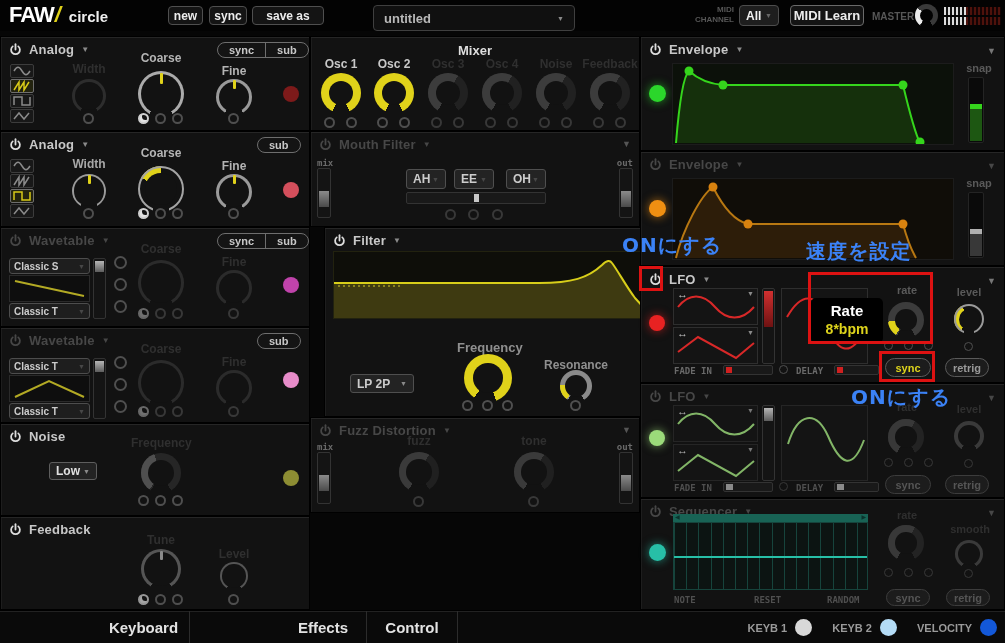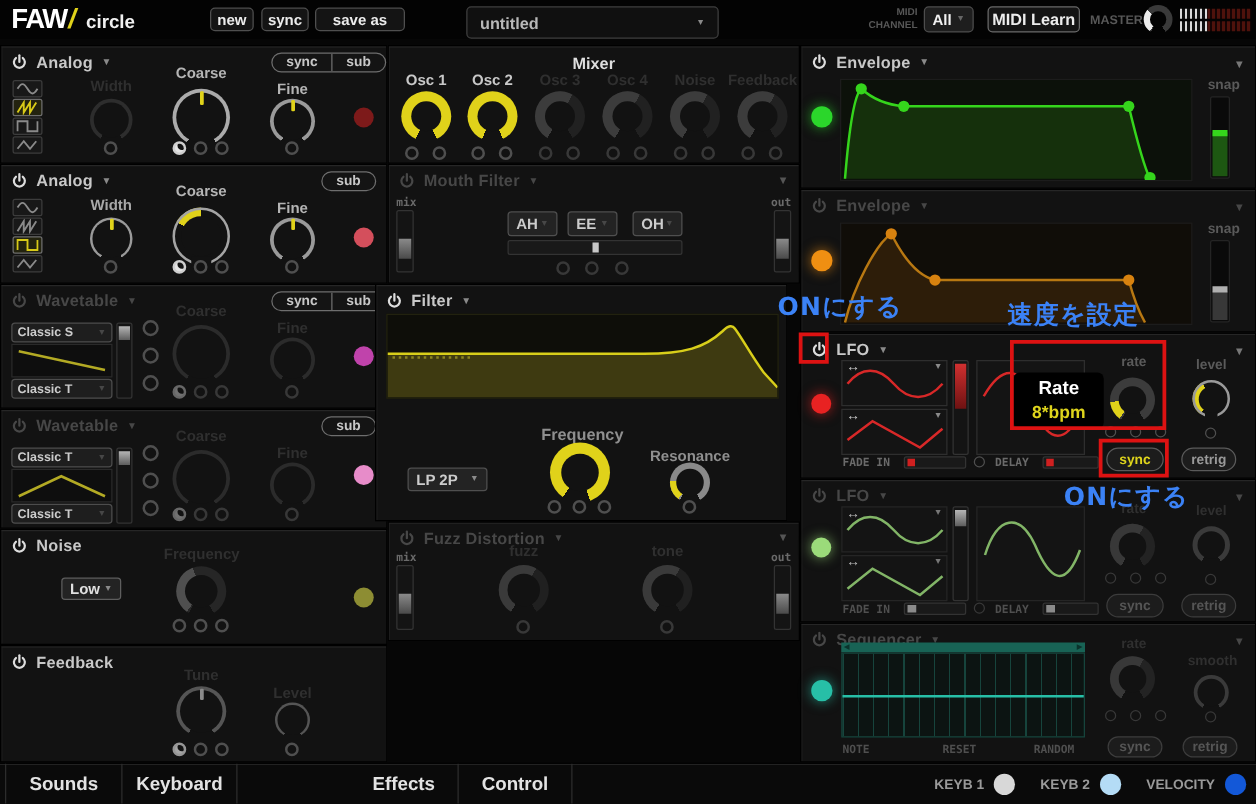--- a/index.html
+++ b/index.html
@@ -452,21 +452,21 @@
         <span class="cv">▼</span>
     </div>
     <div class="hsl" style="left:95px;top:60px;width:140px;height:12px">
         <div class="hd" style="left:67px;width:5px"></div>
       </div>
     <div class="mod d" style="left:134px;top:77px"></div>
     <div class="mod d" style="left:157px;top:77px"></div>
     <div class="mod d" style="left:181px;top:77px"></div>
   </div>
 
-  <div class="panel" style="left:300px;top:227px;width:330px;height:190px">
+  <div class="panel" style="left:324px;top:227px;width:330px;height:190px">
     <div class="ph">
       <svg class="pw" viewBox="0 0 16 16">
           <path d="M8 1.5v6.5" stroke="currentColor" stroke-width="2.2" stroke-linecap="round"></path>
           <path d="M4.6 4.2a5.4 5.4 0 1 0 6.8 0" fill="none" stroke="currentColor" stroke-width="2.2" stroke-linecap="round"></path>
         </svg>
       <span class="pt">Filter</span>
       <span class="cv">▼</span>
     </div>
     <div class="disp" style="left:8px;top:23px;width:314px;height:68px;background:#0e0e09;border-color:#22220f">
       <svg width="312" height="66">
@@ -751,21 +751,20 @@
     </div>
     <div class="mod s d" style="left:243px;top:69px"></div>
     <div class="mod s d" style="left:263px;top:69px"></div>
     <div class="mod s d" style="left:283px;top:69px"></div>
     <div class="mod s d" style="left:323px;top:70px"></div>
     <div class="bpill d" style="left:245px;top:90px;width:44px;height:17px">sync</div>
     <div class="bpill d" style="left:305px;top:90px;width:44px;height:17px">retrig</div>
   </div>
 
   <div class="bottombar">
-    <div class="tab" style="left:4px;width:94px;border-left:1px solid #2c2c2c">Sounds</div>
     <div class="tab" style="left:98px;width:92px">Keyboard</div>
     <div class="tab" style="left:280px;width:87px">Effects</div>
     <div class="tab" style="left:367px;width:91px">Control</div>
     <div class="abs" style="right:8px;top:0;height:33px;display:flex;align-items:center;gap:8px">
       <span style="font-size:11px;font-weight:bold;color:#9a9a9a">KEYB 1</span>
       <span class="ind" style="position:static;width:17px;height:17px;background:#d8d8d8"></span>
       <span style="font-size:11px;font-weight:bold;color:#9a9a9a;margin-left:12px">KEYB 2</span>
       <span class="ind" style="position:static;width:17px;height:17px;background:#b4dcf6"></span>
       <span style="font-size:11px;font-weight:bold;color:#9a9a9a;margin-left:12px">VELOCITY</span>
       <span class="ind" style="position:static;width:17px;height:17px;background:#1358d8"></span>

